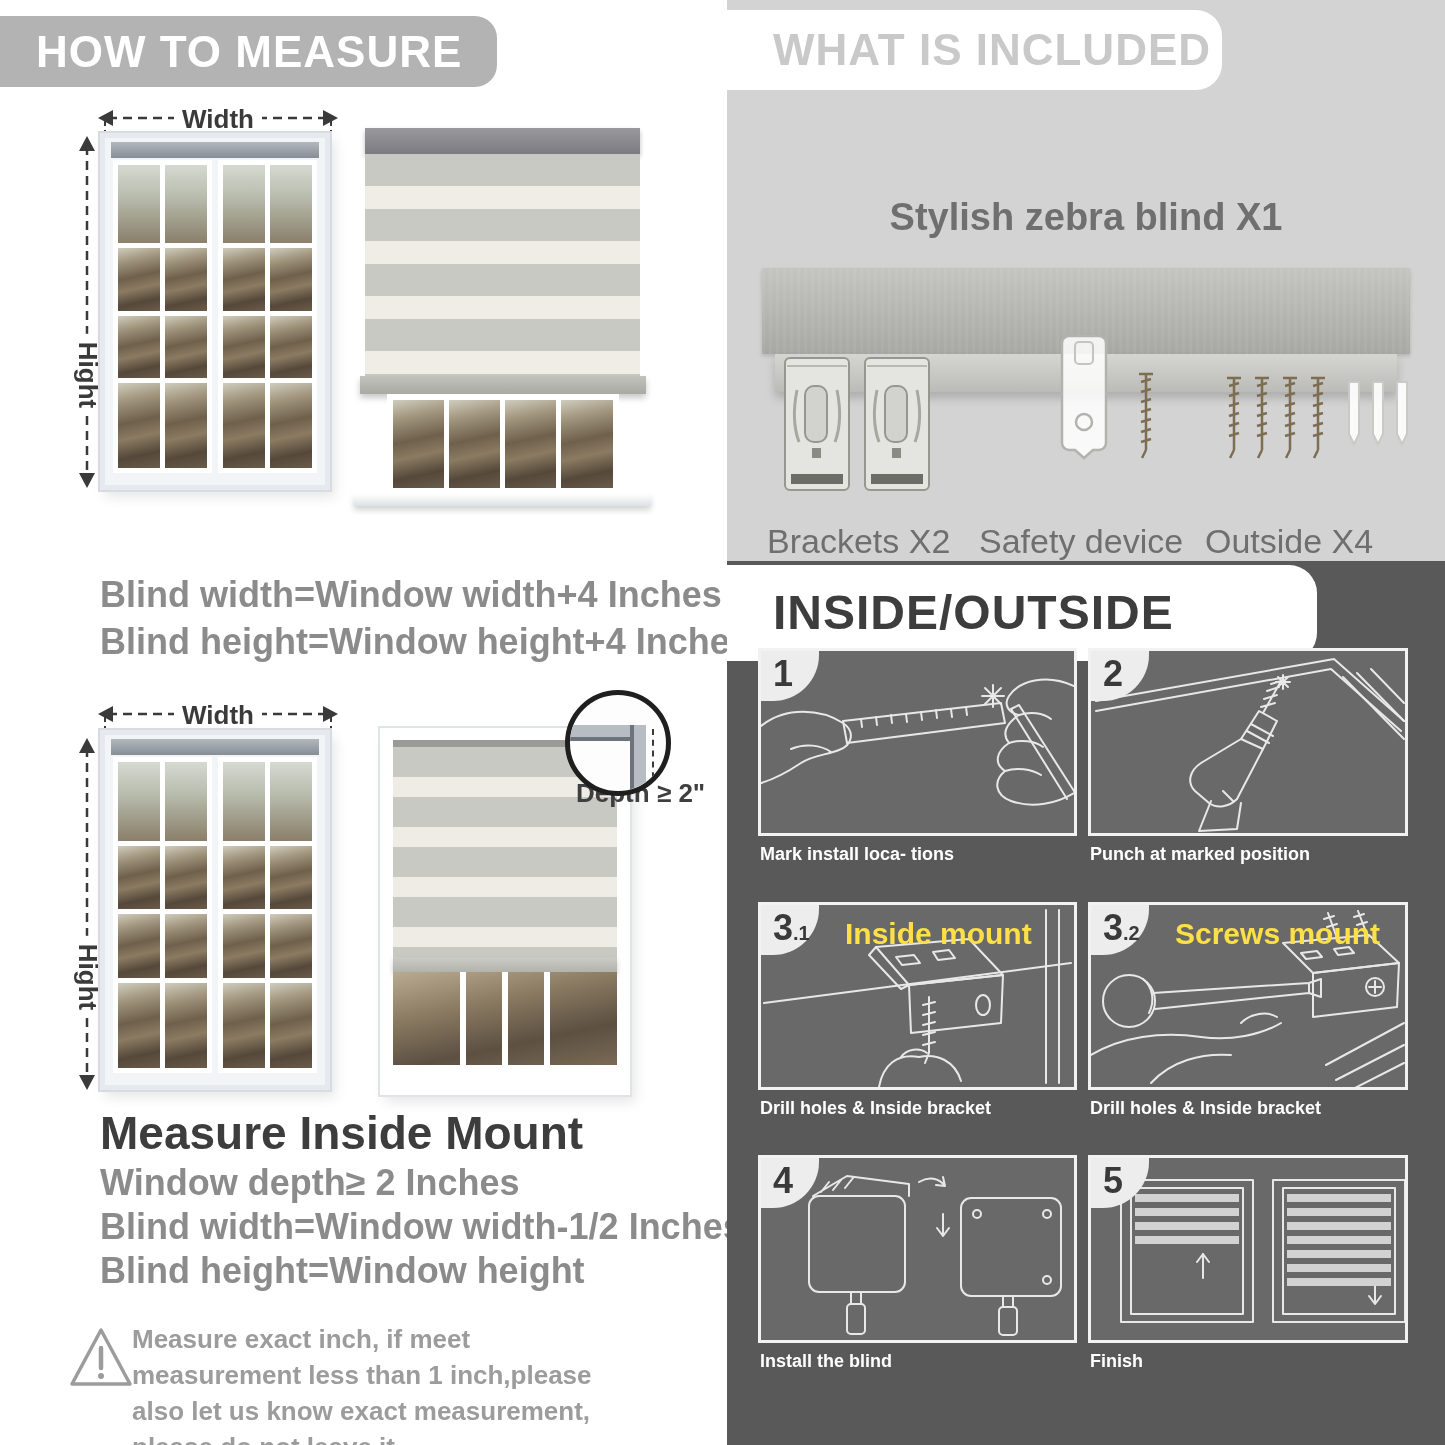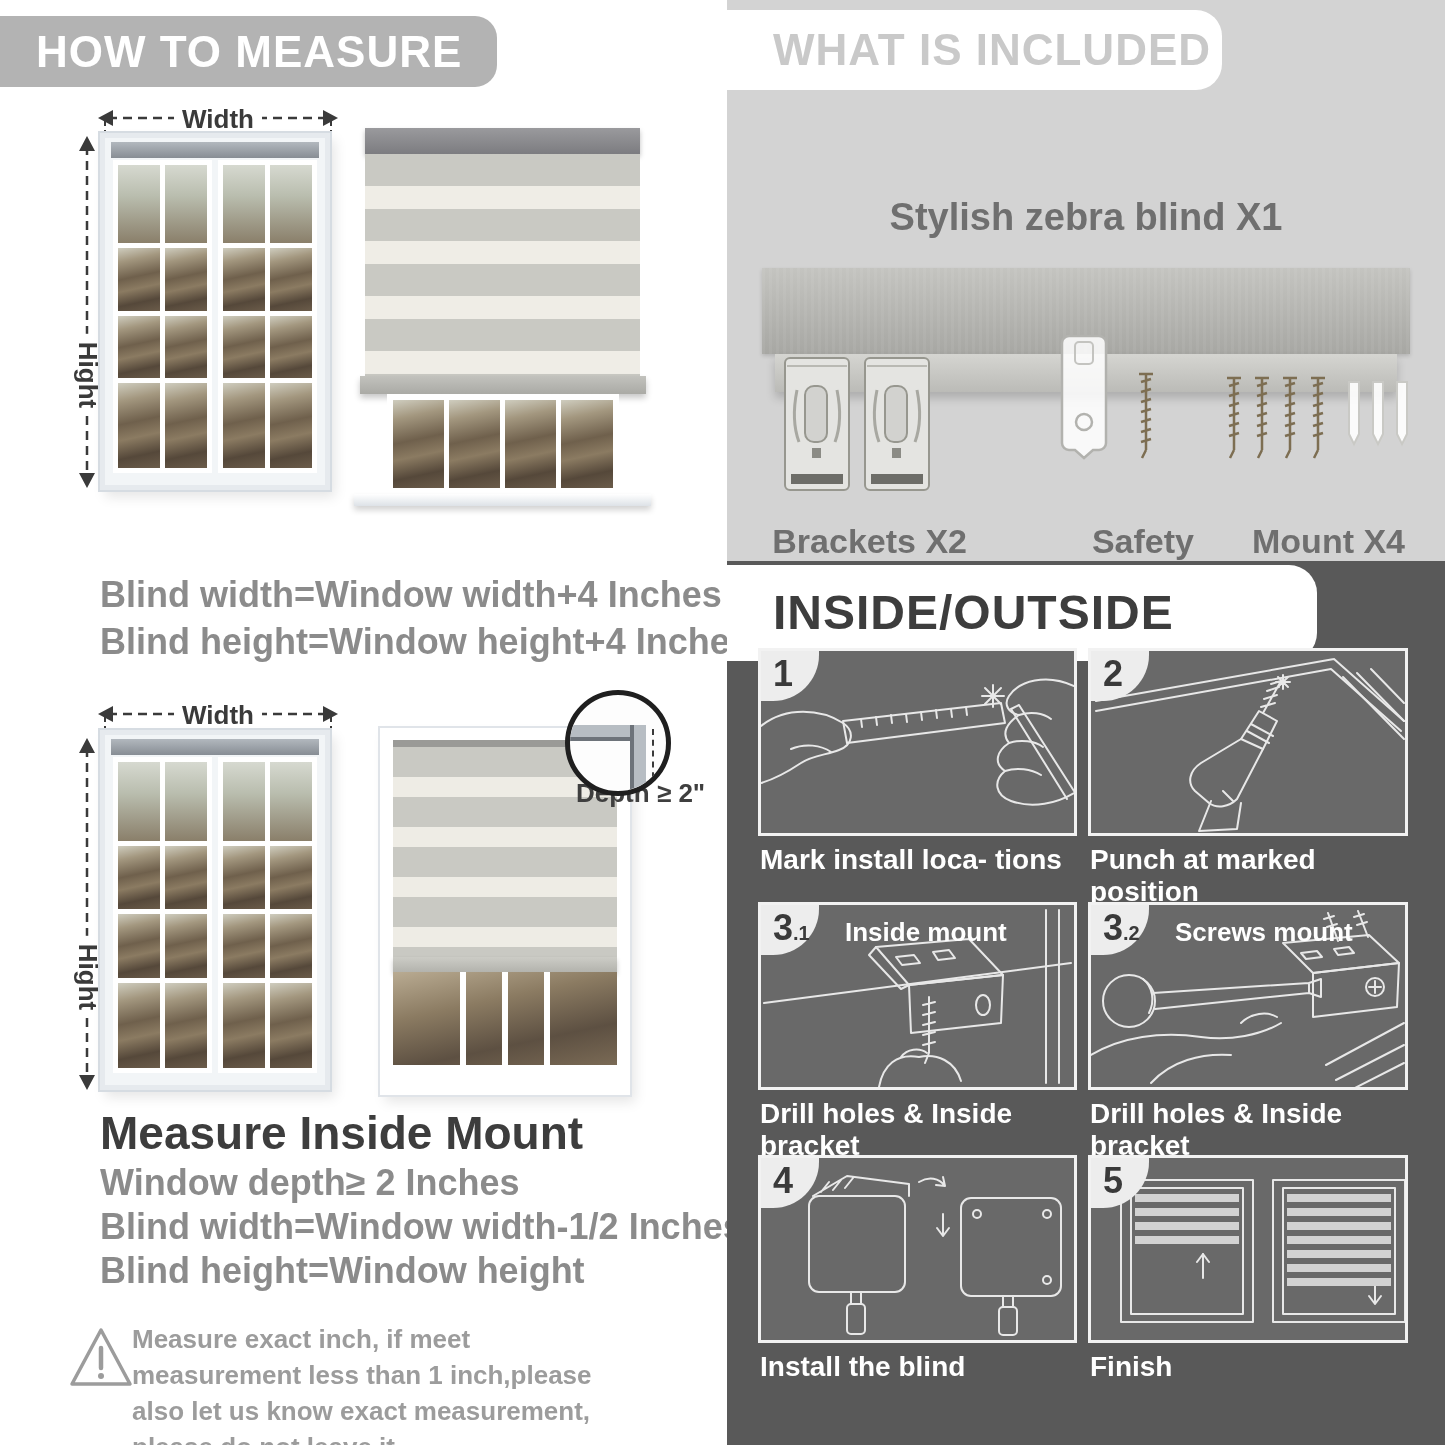--- a/index.html
+++ b/index.html
@@ -56,34 +56,34 @@
   #right-top{left:727px;top:0;width:718px;height:561px;background:#d3d3d3;}
   .rt-header{left:0;top:10px;width:495px;height:80px;background:#ffffff;border-radius:0 26px 26px 0;
      color:#c9c9c9;font-weight:bold;font-size:44px;line-height:80px;padding-left:46px;
      box-sizing:border-box;letter-spacing:1px;}
   .product-label{left:0;top:196px;width:100%;text-align:center;font-weight:bold;font-size:38px;color:#6f6f6f;}
   .headrail-main{left:35px;top:268px;width:648px;height:86px;
      background:linear-gradient(180deg,#c4c4c0,#a7a7a3),repeating-linear-gradient(90deg,rgba(255,255,255,.05) 0 3px,transparent 3px 7px);
      background-blend-mode:overlay;box-shadow:0 2px 4px rgba(0,0,0,.15);}
   .headrail-lower{left:48px;top:354px;width:622px;height:38px;
      background:linear-gradient(180deg,#d5d5d1,#bbbbb7);box-shadow:0 6px 9px rgba(0,0,0,.18);}
-  .item-label{font-weight:bold;font-size:34px;color:#6f6f6f;text-align:right;}
+  .item-label{font-weight:normal;font-size:34px;color:#6f6f6f;text-align:left;}
 
   
   #right-bottom{left:727px;top:561px;width:718px;height:884px;background:#595959;}
   .rb-header{left:0;top:4px;width:590px;height:96px;background:#ffffff;border-radius:0 28px 28px 0;
      color:#3d3d3d;font-weight:bold;font-size:48px;line-height:96px;padding-left:46px;
      box-sizing:border-box;letter-spacing:1px;}
   .step-box{background:#696969;border:3px solid #f2f2f2;box-sizing:border-box;overflow:hidden;}
   .badge{position:absolute;left:0;top:0;width:58px;height:50px;background:#ededed;
      border-radius:0 0 46px 0;color:#3a3a3a;font-weight:bold;font-size:36px;line-height:46px;
      padding-left:12px;box-sizing:border-box;}
   .badge .sub{font-size:20px;font-weight:bold;}
-  .step-title{position:absolute;left:84px;top:12px;color:#ffffff;font-weight:bold;font-size:26px;}
-  .caption{color:#ffffff;font-weight:bold;font-size:28px;}
+  .step-title{position:absolute;left:84px;top:12px;color:#fde047;font-weight:bold;font-size:30px;}
+  .caption{color:#ffffff;font-weight:bold;font-size:18px;}
   .lineart{stroke:#f3f3f3;stroke-width:2;fill:none;stroke-linecap:round;stroke-linejoin:round;opacity:.92;}
 </style>
 </head>
 <body>
 
 <div id="page">
 
   <div class="abs left-header">HOW TO MEASURE</div>
 
   <div class="abs" style="left:0;top:96px;width:714px;height:420px;">
@@ -284,21 +284,21 @@
       <g fill="rgba(255,255,255,0.9)" stroke="#c9c9c5" stroke-width="2">
         <path d="M592,52 h10 v52 l-5,10 l-5,-10 Z"></path>
           <path d="M616,52 h10 v52 l-5,10 l-5,-10 Z"></path>
         <path d="M640,52 h10 v52 l-5,10 l-5,-10 Z"></path>
           <path d="M586,52 h-10 v52 l5,10 l5,-10 Z" transform="translate(88,0)"></path>
       </g>
     </svg>
 
     <div class="abs item-label" style="left:40px;top:522px;width:200px;">Brackets X2</div>
     <div class="abs item-label" style="left:252px;top:522px;width:215px;">Safety device X1</div>
-    <div class="abs item-label" style="left:478px;top:522px;width:200px;">Mount X4</div>
+    <div class="abs item-label" style="left:478px;top:522px;width:200px;">Outside X4</div>
   </div>
 
   <div id="right-bottom" class="abs">
     <div class="abs rb-header">INSIDE/OUTSIDE MOUNT</div>
 
     <div class="abs" style="left:31px;top:87px;width:319px;height:230px;">
       <div class="step-box abs" style="left:0;top:0;width:319px;height:188px;">
         <svg class="lineart" width="313" height="182" viewBox="0 0 313 182">
           <path d="M0,75 C25,55 60,58 82,72 C94,80 92,94 78,99 C66,104 52,104 40,112 C28,120 14,128 0,132"></path>
           <path d="M30,98 C44,92 60,94 70,101"></path>

